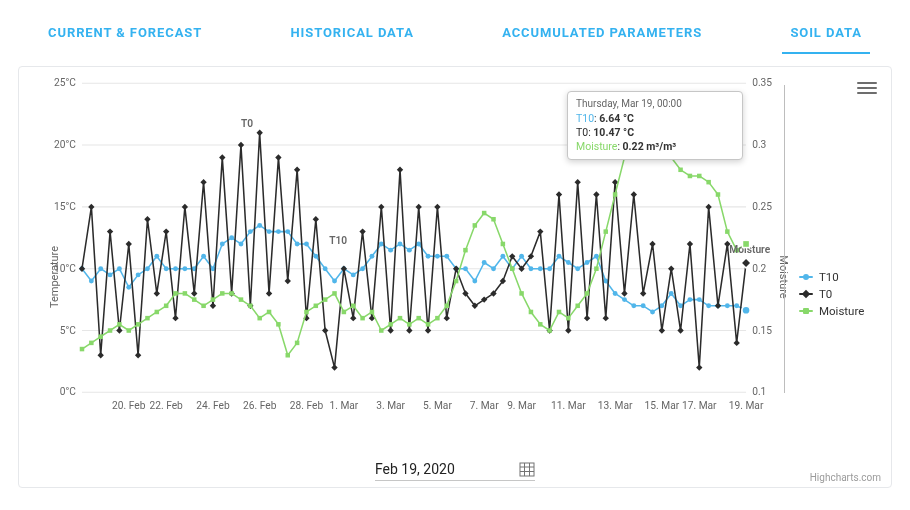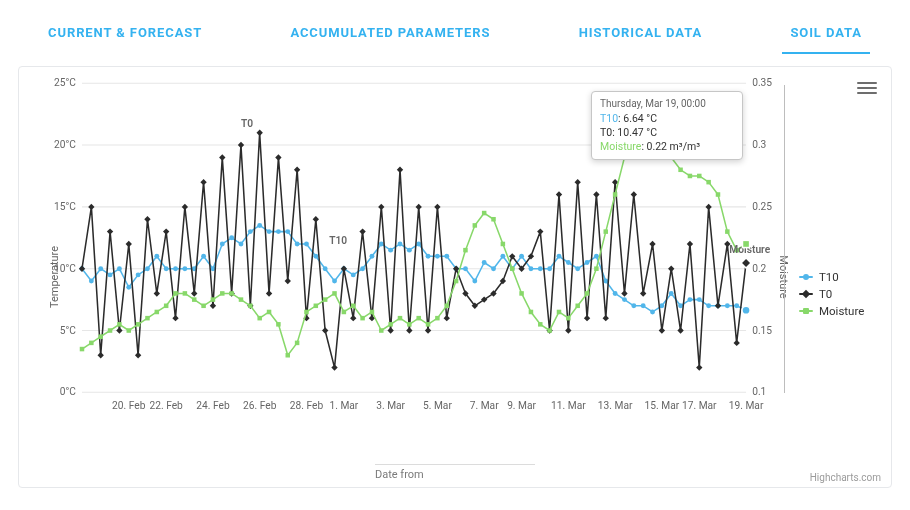--- a/index.html
+++ b/index.html
@@ -109,35 +109,35 @@
   .sw-t10::after{ background:#51b6ea; }
   .sw-t0  { background:#2b2b2b; }
   .sw-t0::after{ background:#2b2b2b; transform:translate(-50%,-50%) rotate(45deg); border-radius:0;}
   .sw-mo  { background:#88d86a; }
   .sw-mo::after{ background:#88d86a; border-radius:1px;}
 
   
   .tooltip {
     position:absolute;
     top: 24px; right: 148px;
-    width: 152px;
+    width: 176px;
     background:#fff;
     border:1px solid #c6c6c6;
     border-radius:4px;
     box-shadow: 0 2px 6px rgba(0,0,0,.18);
     font-size: 10.5px;
     padding: 5px 8px;
     line-height: 1.35;
     z-index: 30;
   }
   .tooltip .tt-date { color:#666; font-size: 10px; margin-bottom: 1px;}
   .tt-lab-t10 { color:#51b6ea; }
   .tt-lab-t0  { color:#2b2b2b; }
   .tt-lab-mo  { color:#88d86a; }
-  .bold { font-weight:400; }
+  .bold { font-weight:700; }
 
   
   .xhair {
     position:absolute;
     top: 18px; bottom: 94px;
     width: 0;
     border-left: 1px solid #bdbdbd;
     z-index: 5;
     right: 106px;
   }
@@ -175,22 +175,22 @@
 
   
   .tick { font-size:10px; fill:#666; }
   .tick1 { font-size:10px; fill:#666; }
 </style>
 </head>
 <body>
 
 <div class="tabs">
   <div class="tab">CURRENT &amp; FORECAST</div>
+  <div class="tab">HISTORICAL DATA</div>
   <div class="tab">ACCUMULATED PARAMETERS</div>
-  <div class="tab">HISTORICAL DATA</div>
   <div class="tab active">SOIL DATA</div>
 </div>
 
 <div class="card">
 
   <div class="burger">
     <span></span>
   </div>
 
   <div class="plot-wrap">
@@ -478,18 +478,29 @@
     <div class="tt-date">Thursday, Mar 19, 00:00</div>
     <div><span class="tt-lab-t10">T10</span>: <span class="bold">6.64 °C</span></div>
     <div><span class="tt-lab-t0">T0</span>: <span class="bold">10.47 °C</span></div>
     <div><span class="tt-lab-mo">Moisture</span>: <span class="bold">0.22 m³/m³</span></div>
   </div>
 
   <div class="xhair"></div>
 
   <div class="dates">
     <div class="date-field">
-      <div class="date-label">Date from</div>
+      <div class="date-row">
+        <span class="date-val">Feb 19, 2020</span>
+        <span class="cal-ico">
+          <svg viewBox="0 0 16 16">
+              <rect x="1" y="2" width="14" height="13" fill="none" stroke="#737373"></rect>
+              <line x1="1" y1="6" x2="15" y2="6" stroke="#737373"></line>
+              <line x1="5.5" y1="2" x2="5.5" y2="15" stroke="#737373"></line>
+              <line x1="10.5" y1="2" x2="10.5" y2="15" stroke="#737373"></line>
+              <line x1="1" y1="10.5" x2="15" y2="10.5" stroke="#737373"></line>
+            </svg>
+        </span>
+      </div>
     </div>
   </div>
 
   <div class="credit">Highcharts.com</div>
 </div>
 
 </body></html>

